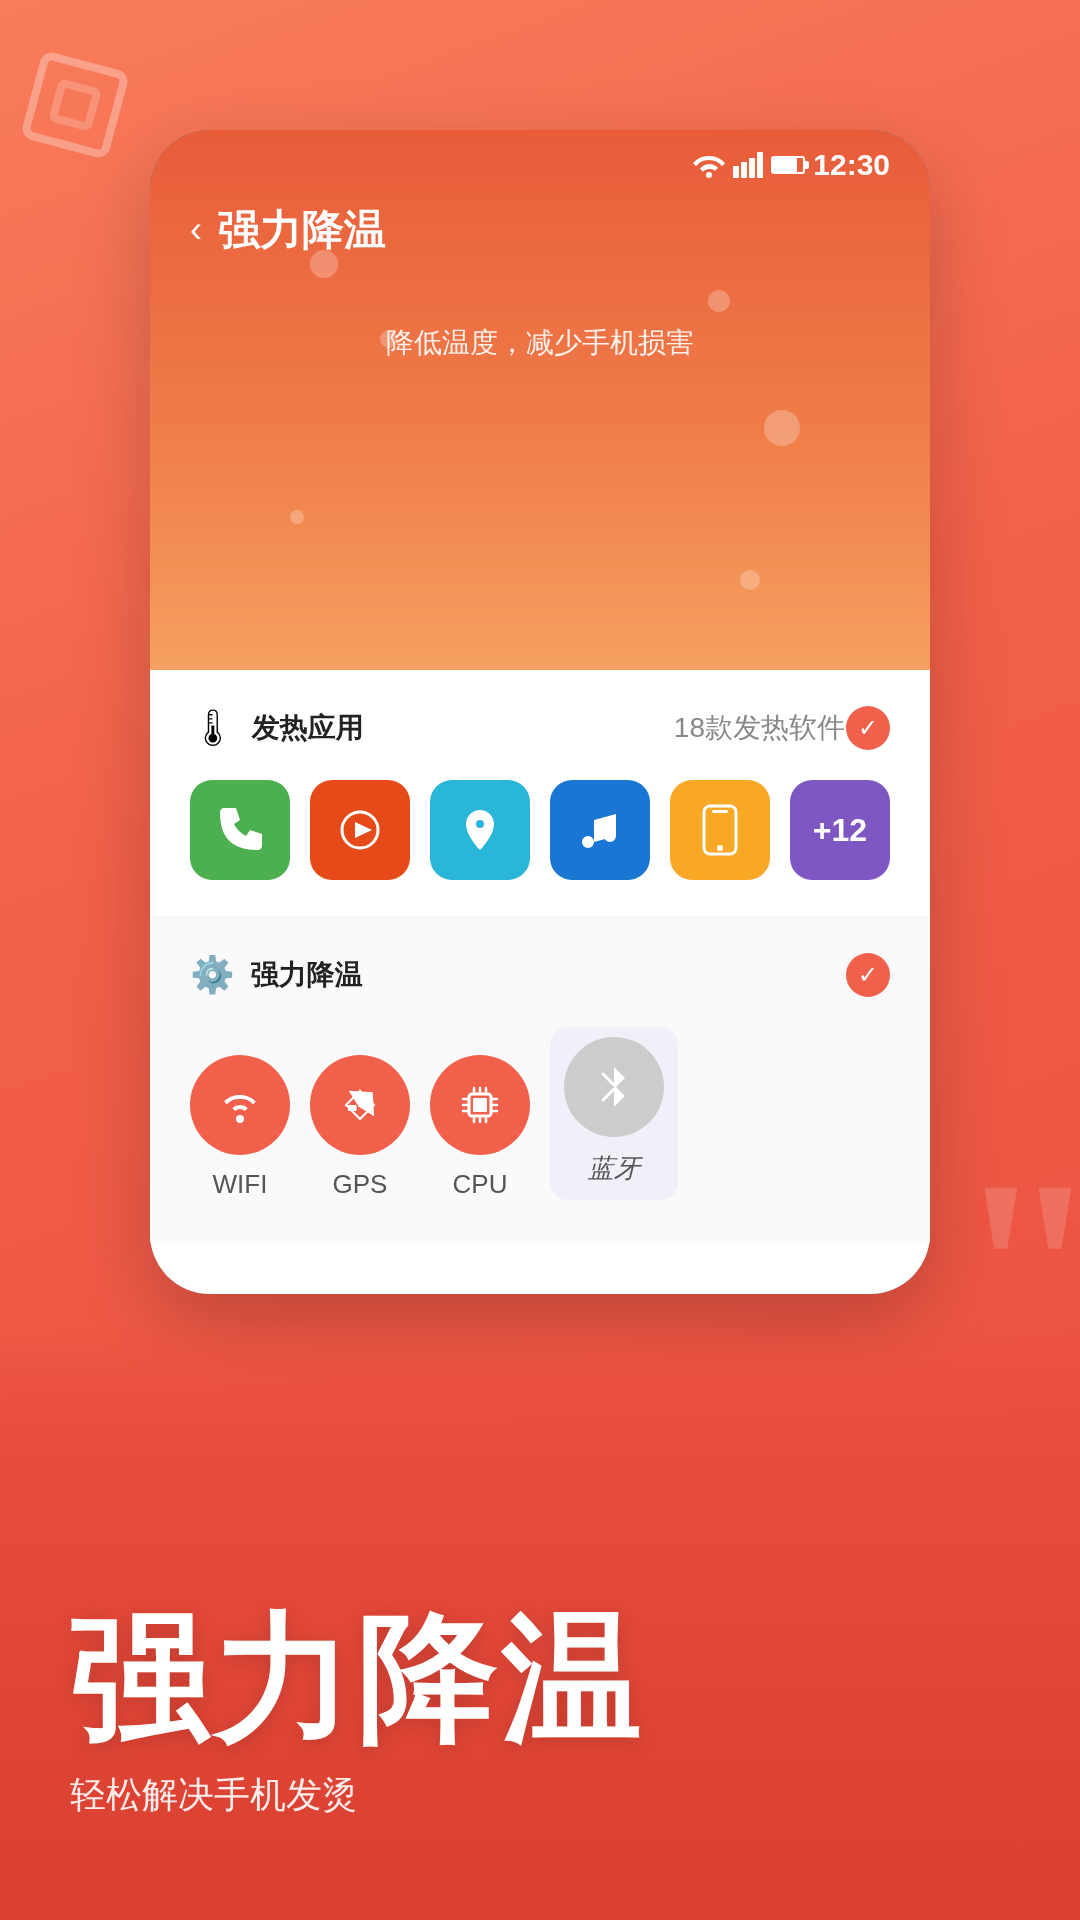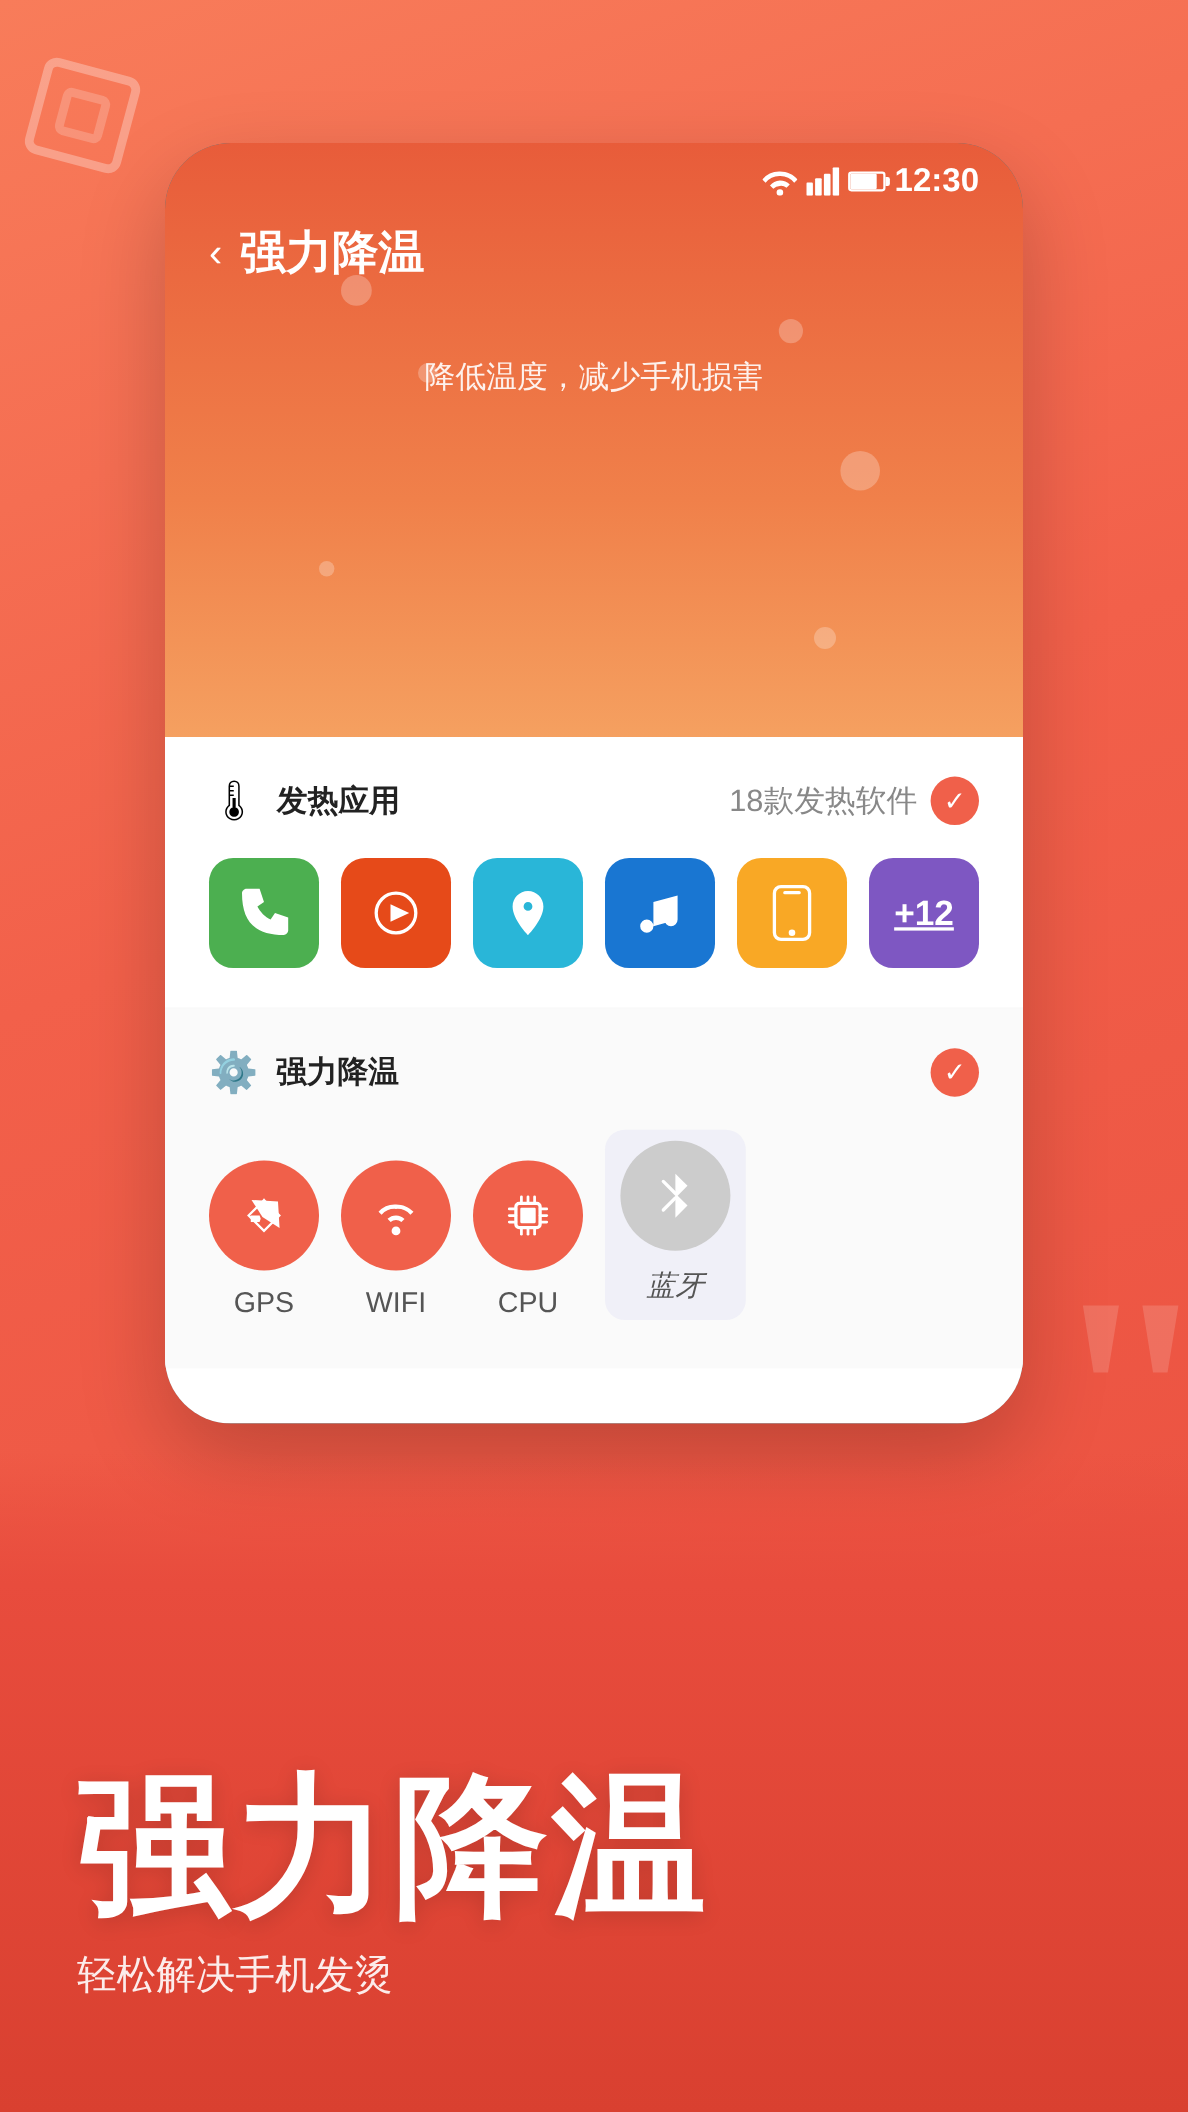--- a/index.html
+++ b/index.html
@@ -188,21 +188,21 @@
       font-size: 36px;
     }
     .section-title {
       font-size: 28px;
       font-weight: 600;
       color: #222;
     }
     .section-badge {
       display: flex;
       align-items: center;
-      gap: 12px;
+      gap: 1px;
       color: #888;
       font-size: 28px;
       margin-left: 44px;
     }
     .check-circle {
       width: 44px;
       height: 44px;
       background: #f0604a;
       border-radius: 50%;
       display: flex;
@@ -231,21 +231,20 @@
     .app-icon-phone { background: #4caf50; }
     .app-icon-video { background: #e64a19; }
     .app-icon-map { background: #29b6d8; }
     .app-icon-music { background: #1976d2; }
     .app-icon-phone2 { background: #f9a825; }
     .app-icon-more {
       background: #7e57c2;
       color: white;
       font-size: 32px;
       font-weight: 700;
-      text-decoration: underline;
     }
 
     
     .section-card2 {
       background: #fafafa;
       padding: 36px 40px 44px;
     }
     .components-row {
       display: flex;
       gap: 20px;
@@ -422,41 +421,41 @@
         <div class="section-header-left">
           <span class="section-icon">⚙️</span>
           <span class="section-title">强力降温</span>
         </div>
         <div class="check-circle">
           <span>✓</span>
         </div>
       </div>
 
       <div class="components-row">
+
+        <div class="component-item">
+          <div class="component-circle comp-red">
+            <svg width="48" height="40" viewBox="0 0 48 40" fill="white">
+              <path d="M24 30a4 4 0 1 1 0 8 4 4 0 0 1 0-8zm0-10c3 0 5.7 1.2 7.7 3.1l-2.8 2.8A8 8 0 0 0 24 24a8 8 0 0 0-4.9 1.9L16.3 23A11.9 11.9 0 0 1 24 20zm0-10c6.2 0 11.8 2.5 15.9 6.6l-2.8 2.8A16 16 0 0 0 24 14a16 16 0 0 0-13.1 5.4L8.1 16.6A19.9 19.9 0 0 1 24 10z"></path>
+            </svg>
+          </div>
+          <span class="component-label">WIFI</span>
+        </div>
 
         <div class="component-item">
           <div class="component-circle comp-red">
             <svg width="44" height="44" viewBox="0 0 44 44" fill="white">
               <path d="M22 4l18 16-18 4-18-4z" transform="rotate(45 22 22)"></path>
               <path d="M22 8 L36 22 L22 36 L8 22 Z" fill="none" stroke="white" stroke-width="2"></path>
               <polygon points="22,4 38,22 22,40 6,22" fill="none" stroke="white" stroke-width="0"></polygon>
               <path d="M22 6 l3 10-3 1-3-1z"></path>
               <path d="M10 22h8l1 3-1 3H10z" transform="rotate(0)"></path>
             </svg>
           </div>
           <span class="component-label">GPS</span>
-        </div>
-
-        <div class="component-item">
-          <div class="component-circle comp-red">
-            <svg width="48" height="40" viewBox="0 0 48 40" fill="white">
-              <path d="M24 30a4 4 0 1 1 0 8 4 4 0 0 1 0-8zm0-10c3 0 5.7 1.2 7.7 3.1l-2.8 2.8A8 8 0 0 0 24 24a8 8 0 0 0-4.9 1.9L16.3 23A11.9 11.9 0 0 1 24 20zm0-10c6.2 0 11.8 2.5 15.9 6.6l-2.8 2.8A16 16 0 0 0 24 14a16 16 0 0 0-13.1 5.4L8.1 16.6A19.9 19.9 0 0 1 24 10z"></path>
-            </svg>
-          </div>
-          <span class="component-label">WIFI</span>
         </div>
 
         <div class="component-item">
           <div class="component-circle comp-red">
             <svg width="46" height="46" viewBox="0 0 46 46" fill="white">
               <rect x="12" y="12" width="22" height="22" rx="3" fill="none" stroke="white" stroke-width="3"></rect>
               <rect x="16" y="16" width="14" height="14" rx="1" fill="white"></rect>
               <line x1="17" y1="6" x2="17" y2="12" stroke="white" stroke-width="2.5" stroke-linecap="round"></line>
               <line x1="23" y1="6" x2="23" y2="12" stroke="white" stroke-width="2.5" stroke-linecap="round"></line>
               <line x1="29" y1="6" x2="29" y2="12" stroke="white" stroke-width="2.5" stroke-linecap="round"></line>

